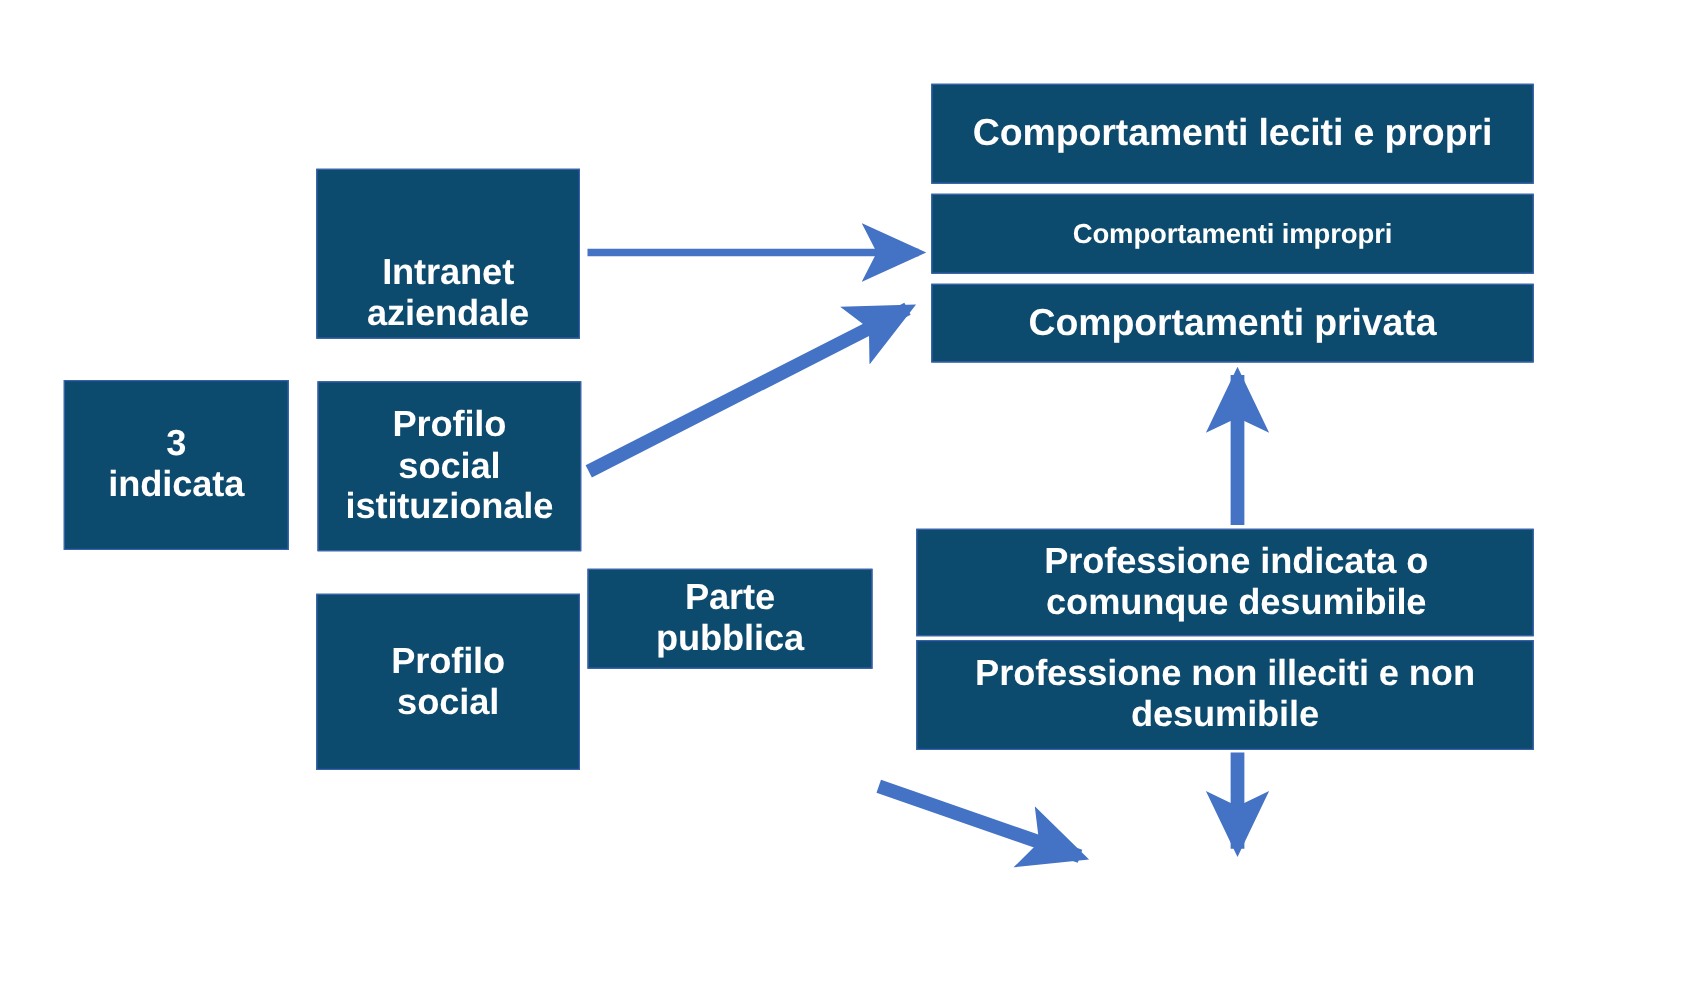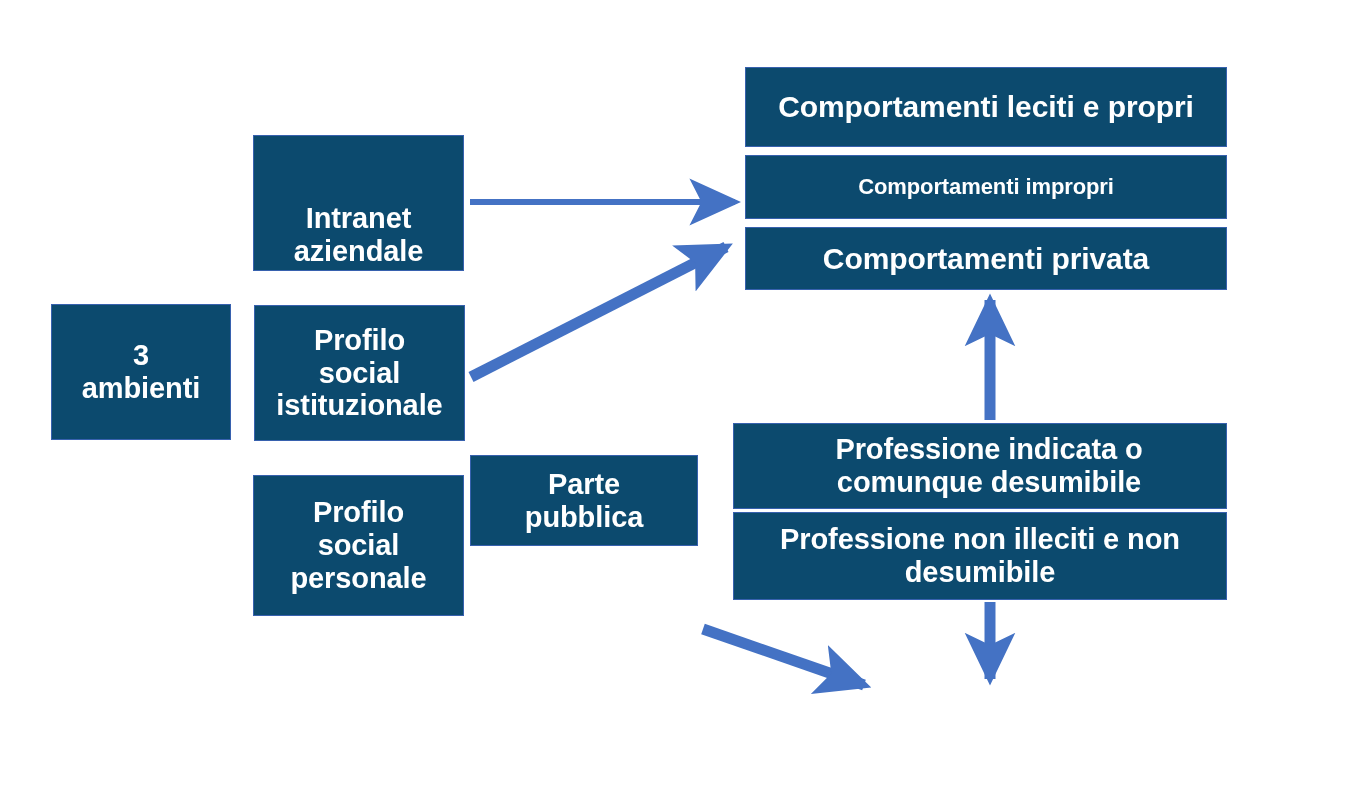--- a/index.html
+++ b/index.html
@@ -37,21 +37,21 @@
   .box span {
     display: block;
     width: 100%;
   }
   
   #box-ambienti   { left:51px;  top:304px; width:180px; height:136px; font-size:29px; }
   #box-intranet   { left:253px; top:135px; width:211px; height:136px; font-size:29px;align-items:flex-end; }
   #box-istituz    { left:254px; top:305px; width:211px; height:136px; font-size:29px; }
   #box-personale  { left:253px; top:475px; width:211px; height:141px; font-size:29px; }
   
-  #box-pubblica   { left:470px; top:455px; width:228px; height:91px;  font-size:29px; }
+  #box-pubblica   { left:470px; top:455px; width:228px; height:80px;  font-size:29px; }
   #box-privata    { left:470px; top:578px; width:228px; height:71px;  font-size:29px; }
   
   #box-leciti     { left:745px; top:67px;  width:482px; height:80px;  font-size:30px; }
   #box-impropri   { left:745px; top:155px; width:482px; height:64px;  font-size:22px; }
   #box-illeciti   { left:745px; top:227px; width:482px; height:63px;  font-size:30px; }
   
   #box-prof-si    { left:733px; top:423px; width:494px; height:86px;  font-size:29px;padding-left:24px; }
   #box-prof-no    { left:733px; top:512px; width:494px; height:88px;  font-size:29px; }
 
   .free-label {
@@ -99,21 +99,21 @@
     <line x1="990" y1="420" x2="990" y2="300" stroke="#4472C4" stroke-width="11" marker-end="url(#ah-vert)"></line>
 
     <line x1="990" y1="602" x2="990" y2="679" stroke="#4472C4" stroke-width="11" marker-end="url(#ah-vert)"></line>
 
     <line x1="703" y1="629" x2="864" y2="685" stroke="#4472C4" stroke-width="11" marker-end="url(#ah-thick)"></line>
   </svg>
 
   <div class="box" id="box-ambienti">
     <div>
       <span>3</span>
-      <span>ambienti</span>
+      <span>indicata</span>
     </div>
   </div>
 
   <div class="box" id="box-intranet">
     <div>
       <span>Intranet</span>
       <span>aziendale</span>
     </div>
   </div>
 
@@ -122,21 +122,20 @@
       <span>Profilo</span>
       <span>social</span>
       <span>istituzionale</span>
     </div>
   </div>
 
   <div class="box" id="box-personale">
     <div>
       <span>Profilo</span>
       <span>social</span>
-      <span>personale</span>
     </div>
   </div>
 
   <div class="box" id="box-pubblica">
     <div>
       <span>Parte</span>
       <span>pubblica</span>
     </div>
   </div>
 

